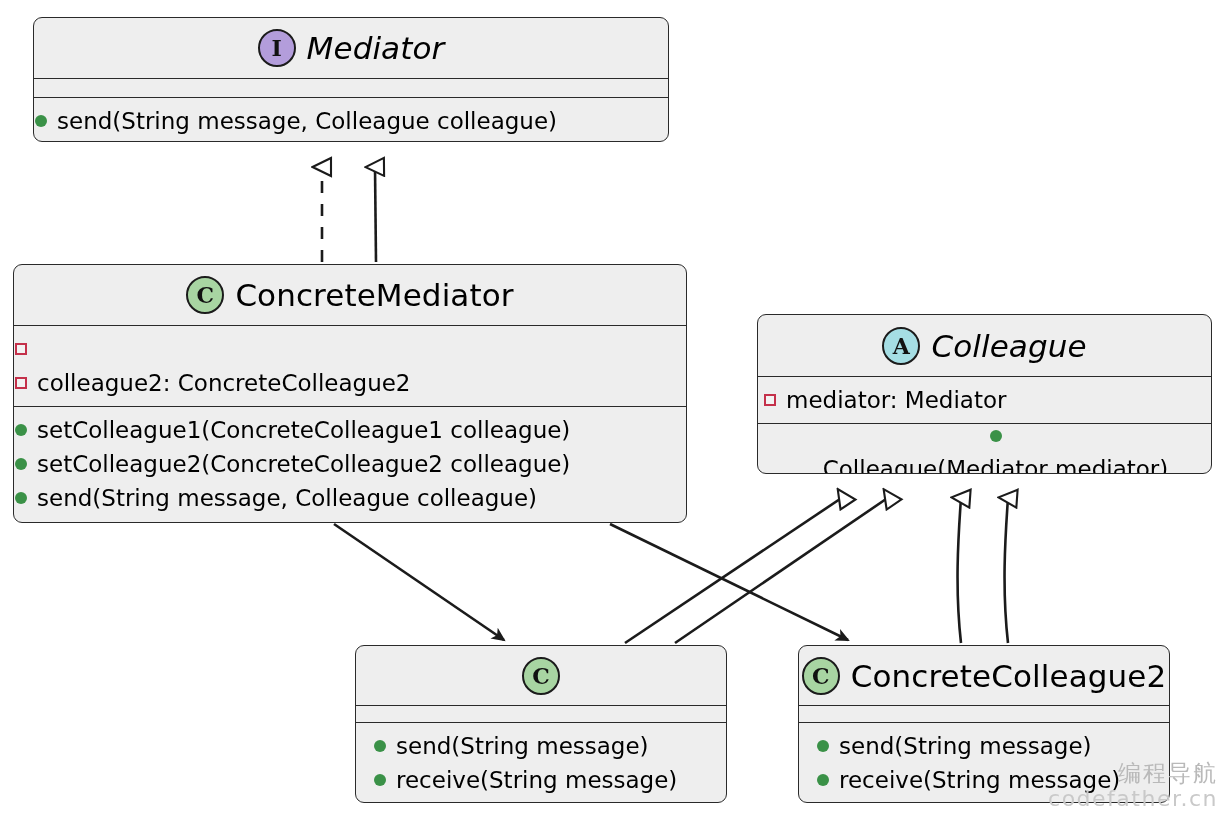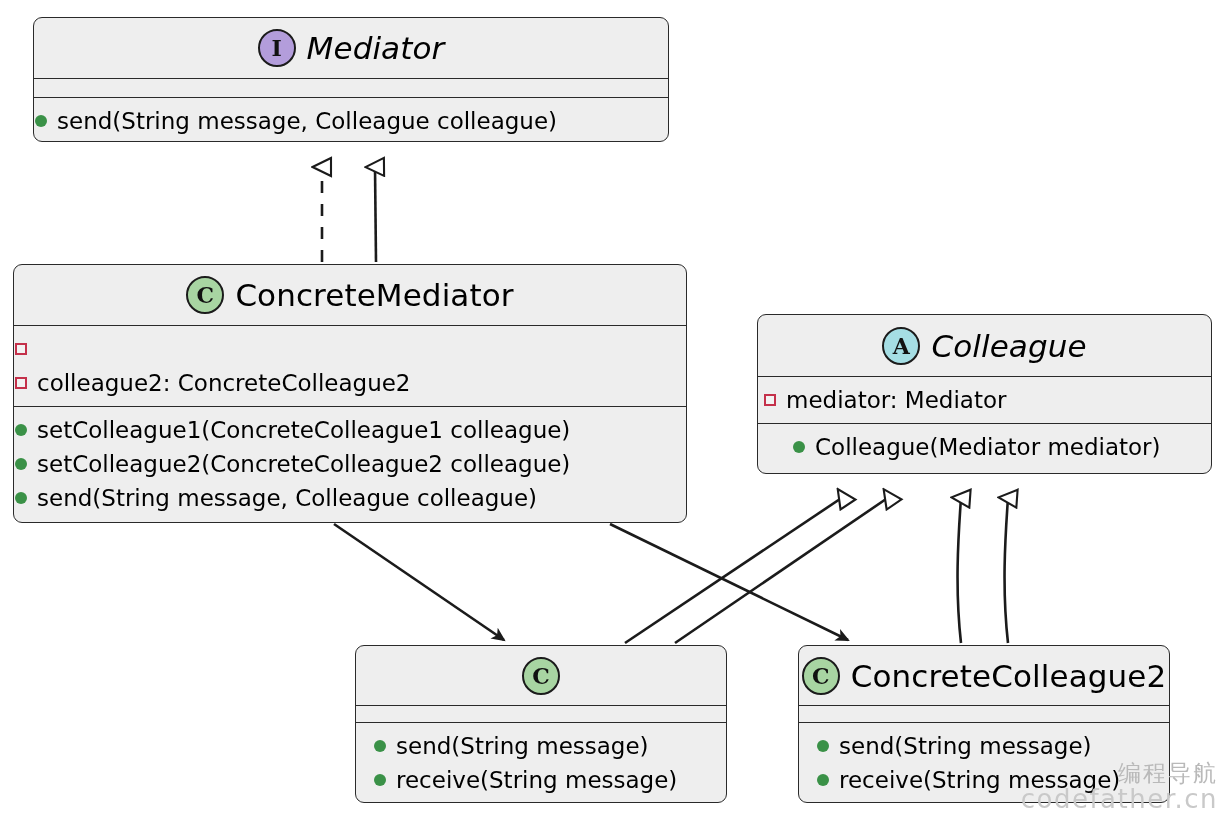--- a/index.html
+++ b/index.html
@@ -49,21 +49,21 @@
   .mk.priv{width:12px;height:12px;border:2px solid #c4304a;background:#f2f2f2;box-sizing:border-box;}
   .emptysec{}
   #wm{
     position:absolute;right:6px;bottom:4px;
     text-align:right;pointer-events:none;user-select:none;
   }
   #wm .cn{
     font-size:23px;color:#b9b9b9;letter-spacing:2px;line-height:26px;
   }
   #wm .en{
-    font-size:26px;color:#c9c9c9;letter-spacing:1.5px;line-height:26px;
+    font-size:22px;color:#c9c9c9;letter-spacing:1.5px;line-height:26px;
   }
 </style>
 </head>
 <body>
 
 <div id="stage">
 
   <svg width="1224" height="816" style="position:absolute;left:0;top:0;">
     <defs>
       <marker id="hollowTri" markerWidth="22" markerHeight="22" refX="10.5" refY="11" orient="auto" markerUnits="userSpaceOnUse">
@@ -140,21 +140,21 @@
       <span class="badge a">A</span>
       <span class="ttl ital">Colleague</span>
     </div>
     <div class="sec" style="padding:6px 0 6px 0;">
       <div class="memb" style="padding-left:6px;">
         <span class="mk priv"></span>
         <span>mediator: Mediator</span>
       </div>
     </div>
     <div class="sec" style="padding:6px 0 6px 0;">
-      <div class="memb" style="padding-left:35px;">
+      <div class="memb" style="padding-left:22px;flex-direction:column;">
         <span class="mk pub"></span>
         <span>Colleague(Mediator mediator)</span>
       </div>
     </div>
   </div>
 
   <div class="uml-box" style="left:355px;top:645px;width:372px;height:158px;">
     <div class="sec hdr" style="height:59px;">
       <span class="badge c">C</span>
     </div>

